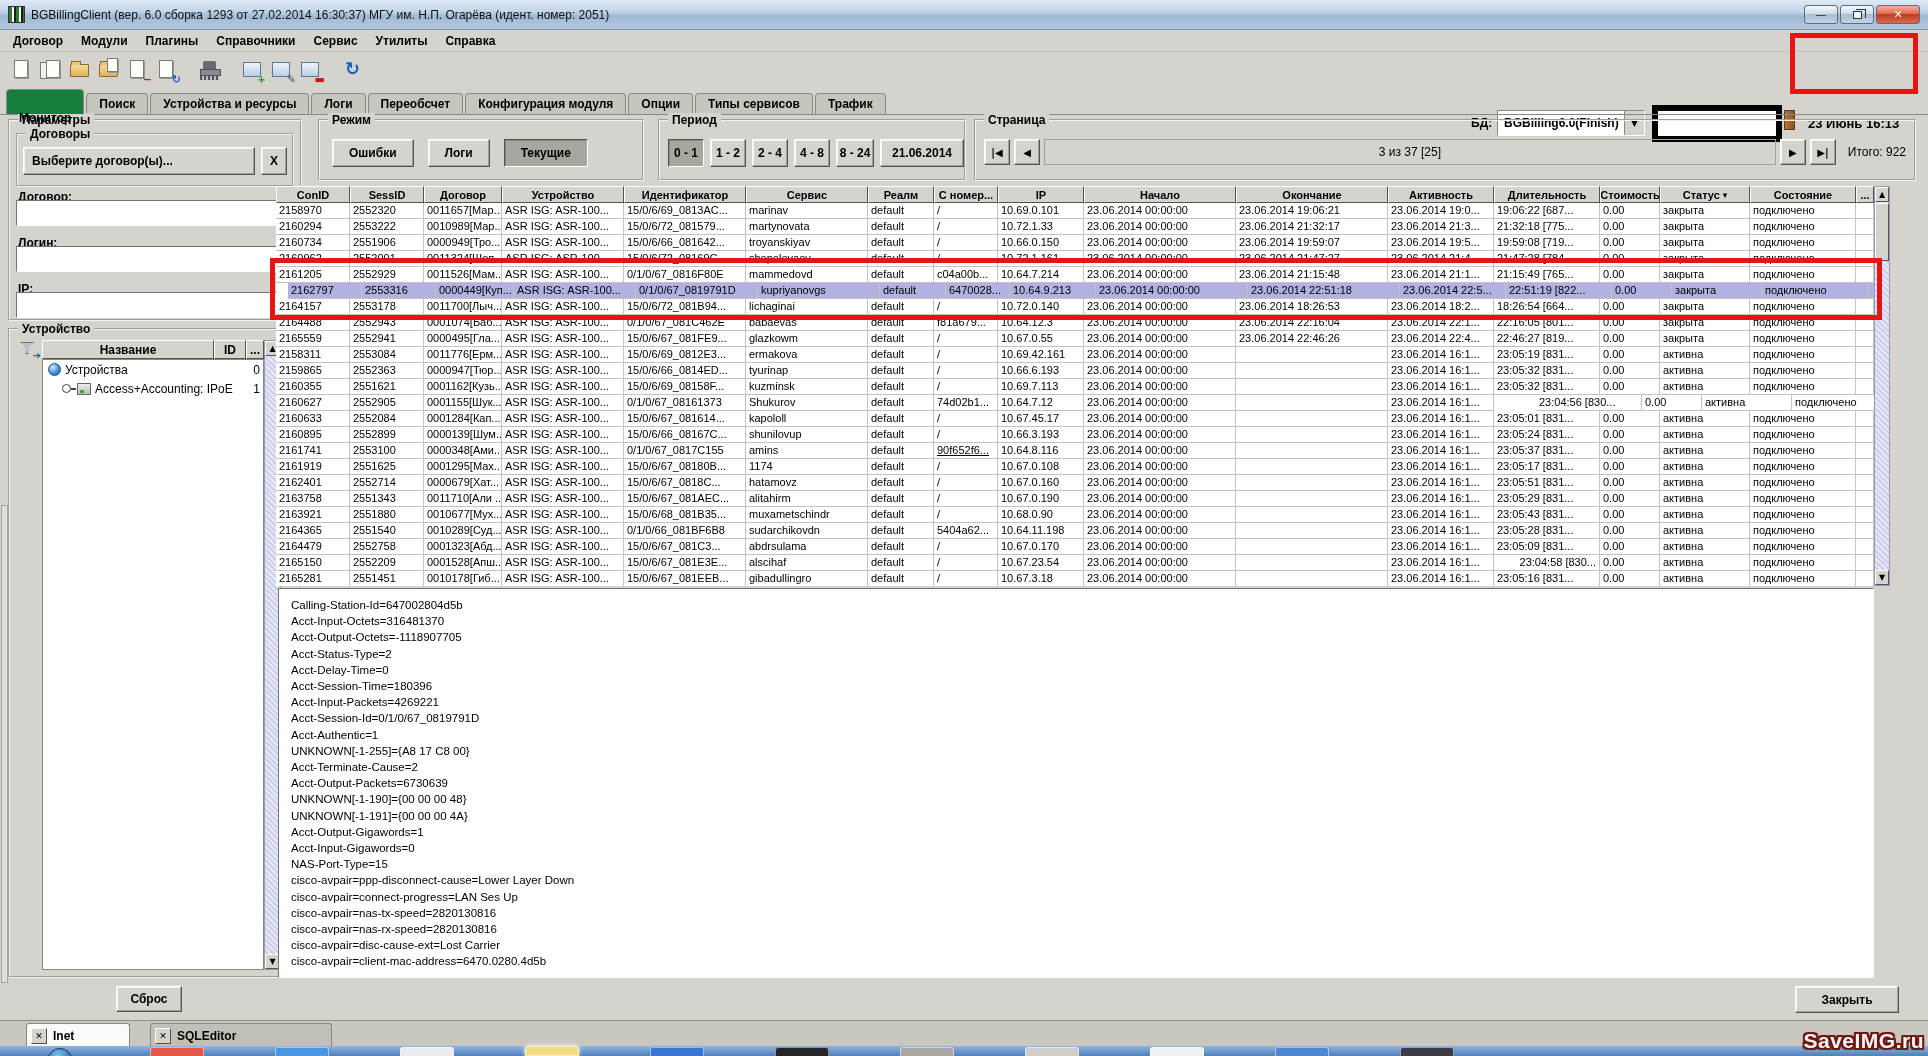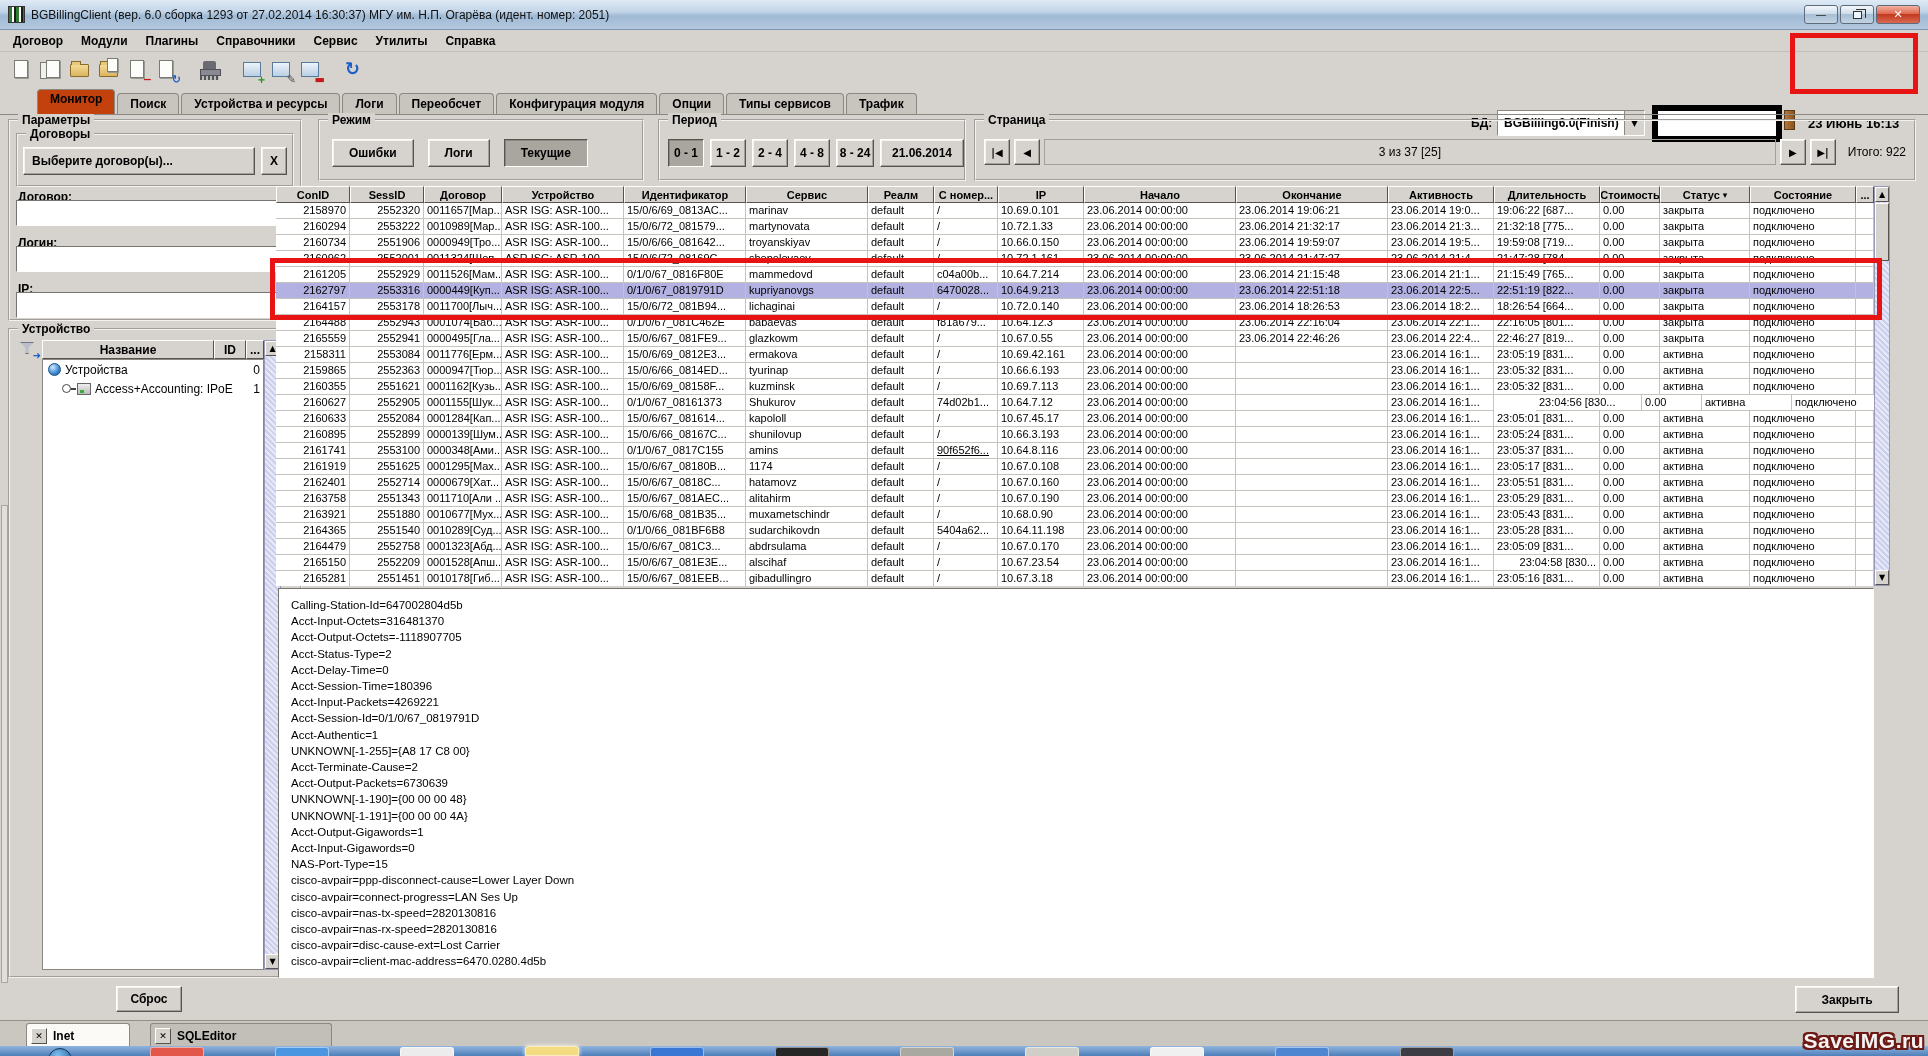--- a/index.html
+++ b/index.html
@@ -46,21 +46,21 @@
   .combo { left:1497px; top:58px; width:148px; height:26px; background:#fff; border:1px solid; border-color:#8a8880 #fffefb #fffefb #8a8880; display:flex; align-items:center; }
   .combo .val { flex:1; padding-left:6px; font-weight:bold; font-size:12px; white-space:nowrap; overflow:hidden; }
   .combo .drop { width:20px; height:100%; background:#d6d3ce; border-left:1px solid #8a8880; display:flex; align-items:center; justify-content:center; font-size:9px; font-family:"DejaVu Sans",sans-serif; }
   .redaction { left:1652px; top:53px; width:130px; height:37px; background:#fff; border:6px solid #000; }
   .door-ico { left:1784px; top:58px; width:11px; height:20px; background:linear-gradient(90deg,#b5763a,#8a5524); border:1px solid #5a3a14; }
   .clock-text { left:1808px; top:64px; font-weight:bold; font-size:13px; }
 
   
   .tabrow { left:0; top:90px; width:1928px; height:25px; border-bottom:1px solid #8a8880; display:flex; align-items:flex-end; padding-left:6px; }
   .tab { height:21px; padding:3px 12px 0; margin-right:2px; background:#c8c5bf; border:1px solid #8a8880; border-bottom:none; border-radius:4px 4px 0 0; font-weight:bold; font-size:12px; white-space:nowrap; }
-  .tab.active { height:25px; background:#c2410c; padding-top:2px; position:relative; z-index:2;margin-left:31px; }
+  .tab.active { height:25px; background:#15803d; padding-top:21px; position:relative; z-index:2; }
 
   
   .group { position:absolute; border:2px groove #f3f2ee; }
   .gtitle { position:absolute; top:-8px; left:8px; background:#d6d3ce; padding:0 4px; font-weight:bold; font-size:12px; white-space:nowrap; }
 
   .b3 { background:#d6d3ce; border:1px solid; border-color:#fffefb #55534e #55534e #fffefb; box-shadow:inset -1px -1px 0 #a3a099, inset 1px 1px 0 #f4f3ef; font-weight:bold; font-size:12px; display:flex; align-items:center; justify-content:center; white-space:nowrap; }
   .b3.pressed { background:#a9a69f; border-color:#55534e #fffefb #fffefb #55534e; box-shadow:inset 1px 1px 0 #8a8880; }
   .sunk { background:#fff; border:1px solid; border-color:#76746e #fffefb #fffefb #76746e; }
   .flabel { position:absolute; font-weight:bold; }
 
@@ -82,23 +82,23 @@
   .vscroll { position:absolute; background:repeating-linear-gradient(45deg,#ccd0ee 0 2px,#e6e8f6 2px 4px); border:1px solid #9a98b8; }
   .sarr { position:absolute; left:0; width:100%; height:15px; background:#d6d3ce; border:1px solid; border-color:#fffefb #55534e #55534e #fffefb; display:flex; align-items:center; justify-content:center; font-size:8px; font-family:"DejaVu Sans",sans-serif; }
   .sthumb { position:absolute; left:0; width:100%; background:#d6d3ce; border:1px solid; border-color:#fffefb #55534e #55534e #fffefb; }
 
   
   .stable-header { left:276px; top:186px; height:17px; display:flex; }
   .th { height:17px; background:#d6d3ce; border:1px solid; border-color:#fffefb #55534e #55534e #fffefb; font-weight:bold; font-size:11px; display:flex; align-items:center; justify-content:center; overflow:hidden; white-space:nowrap; flex:none; }
   .sort { margin-left:3px; font-size:9px; font-family:"DejaVu Sans",sans-serif; }
   .stable-body { left:276px; top:203px; width:1598px; height:383px; background:#fff; overflow:hidden; }
   .tr { display:flex; height:16px; }
-  .tr.sel { background:#b2b1e2; }
+  .tr.sel { background:#b2b1e2;margin-left:12px; }
   .td { height:16px; border-right:1px solid #c6c3bc; border-bottom:1px solid #c6c3bc; font-size:11px; line-height:15px; padding:0 3px; white-space:nowrap; overflow:hidden; flex:none; }
-  .td.num { text-align:right; }
+  .td.num { text-align:left; }
 
   
   .detail { left:278px; top:588px; width:1596px; height:390px; background:#fff; border:1px solid; border-color:#76746e #fffefb #fffefb #76746e; padding:8px 0 0 12px; overflow:hidden; }
   .dline { font-size:11.5px; line-height:16.2px; white-space:nowrap; }
 
   
   .bottom-tabbar { left:0; top:1020px; width:1928px; height:26px; background:#cac7c1; border-top:1px solid #918f88; }
   .btab { position:absolute; top:2px; height:24px; display:flex; align-items:center; padding:0 14px 0 4px; gap:6px; border:1px solid #8a8880; border-bottom:none; border-radius:3px 3px 0 0; font-weight:bold; background:#c2bfb8; }
   .btab.active { background:#fbfaf7; }
   .xbox { width:16px; height:16px; background:#d6d3ce; border:1px solid; border-color:#fffefb #55534e #55534e #fffefb; display:flex; align-items:center; justify-content:center; font-size:9px; font-weight:bold; font-family:"DejaVu Sans",sans-serif; }

